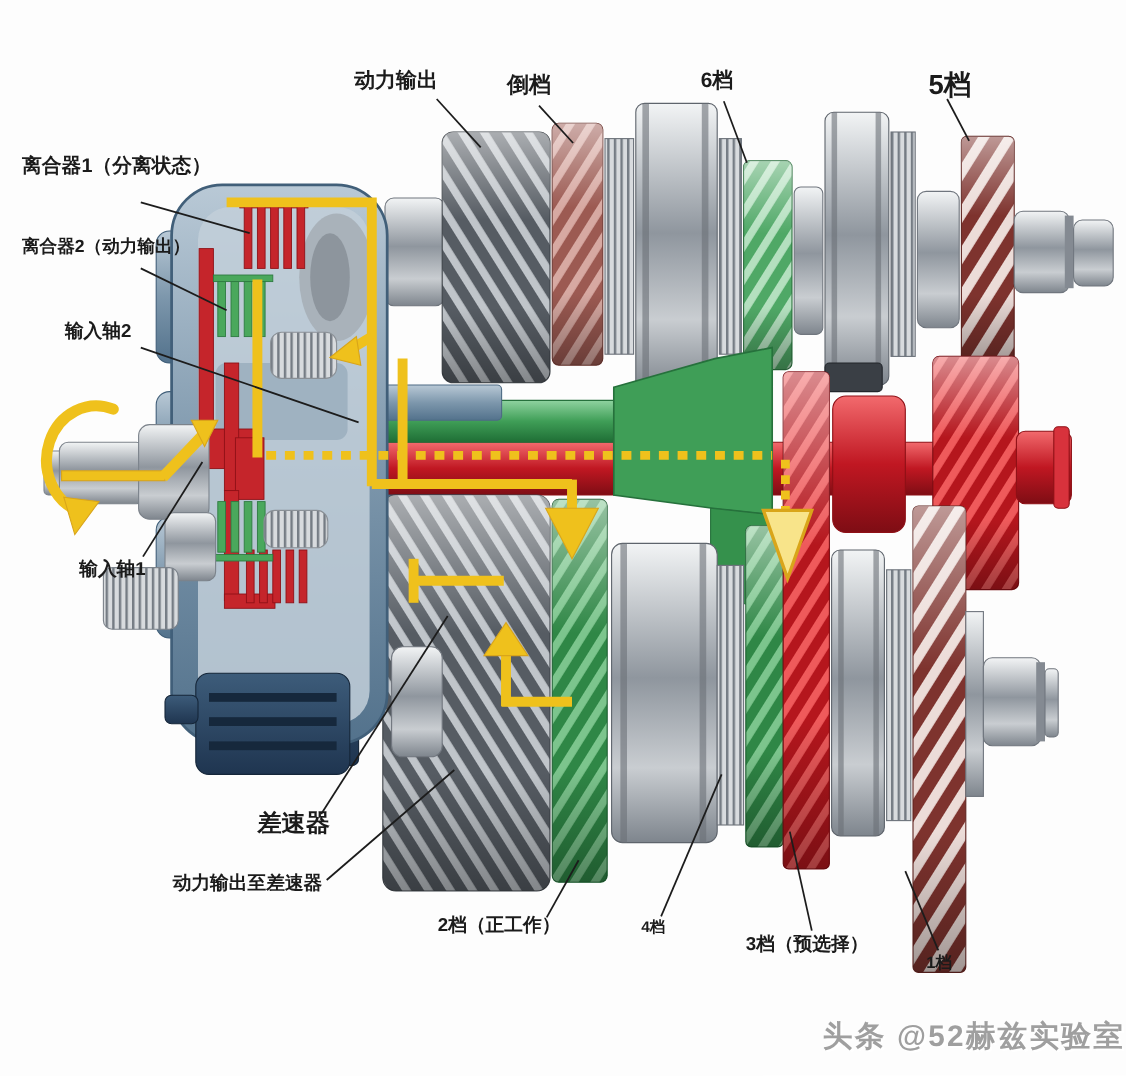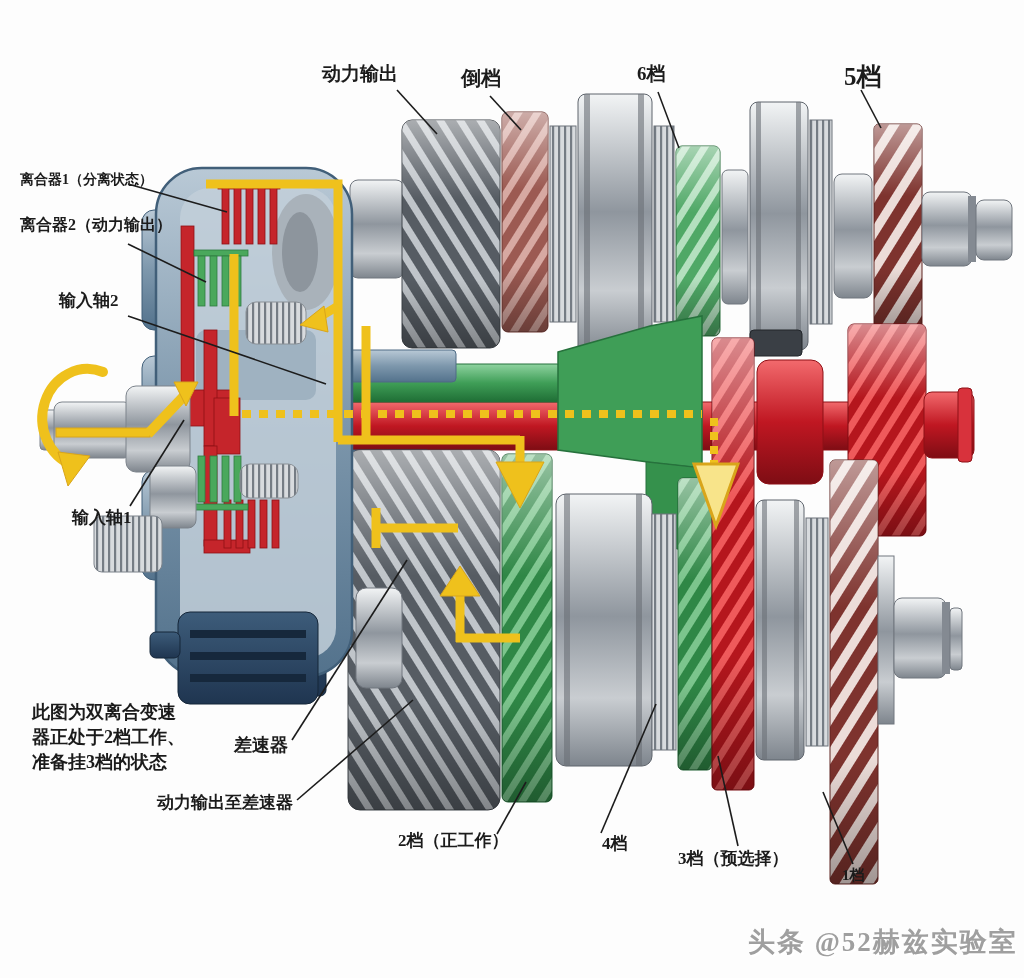--- a/index.html
+++ b/index.html
@@ -1,17 +1,17 @@
 <!DOCTYPE html>
 <html style="--flow-yellow: #efc11c; --clutch-red: #c5252b; --even-green: #3f9e57; --odd-red: #c01722; --housing-blue: #7d97ac; --steel-gray: #aab0b7; --title-olive: #7d8d3b; --watermark-gray: #9f9f9f; --label-black: #1b1b1b;"><head>
 <meta charset="utf-8">
 <style>
   html,body{margin:0;padding:0;background:#ffffff;}
   #stage{position:relative;width:1024px;height:978px;background:#fdfdfd;overflow:hidden;
-         font-family:Liberation Serif, serif;}
+         font-family:Liberation Sans, sans-serif;text-align:right;}
   svg{position:absolute;left:0;top:0;}
   .lbl{position:absolute;font-weight:bold;color:var(--label-black,#1b1b1b);white-space:nowrap;line-height:1.15;}
   .note{line-height:25px;}
   .title{position:absolute;font-weight:bold;color:var(--title-olive,#7d8d3b);letter-spacing:1px;}
   .watermark{position:absolute;font-weight:bold;color:var(--watermark-gray,#9f9f9f);
              text-shadow:2px 2px 0 #ffffff;letter-spacing:2px;}
   .yline{stroke:var(--flow-yellow,#efc11c);fill:none;}
   .yfill{fill:var(--flow-yellow,#efc11c);stroke:#d9a51a;stroke-width:1;}
   .leader{stroke:#1c1c1c;stroke-width:1.6;fill:none;}
 </style>
@@ -297,30 +297,25 @@
     <line x1="601" y1="833" x2="656" y2="704" class="leader"></line>
     <line x1="738" y1="846" x2="718" y2="756" class="leader"></line>
     <line x1="853" y1="864" x2="823" y2="792" class="leader"></line>
   </g>
 </svg>
 
 <div class="lbl" style="left:322px;top:63px;font-size:19px">动力输出</div>
 <div class="lbl" style="left:461px;top:67px;font-size:20px">倒档</div>
 <div class="lbl" style="left:637px;top:63px;font-size:19px">6档</div>
 <div class="lbl" style="left:844px;top:63px;font-size:25px">5档</div>
-<div class="lbl" style="left:20px;top:172px;font-size:14px">离合器1（分离状态）</div>
+<div class="lbl" style="left:20px;top:140px;font-size:18px">离合器1（分离状态）</div>
 <div class="lbl" style="left:20px;top:216px;font-size:16px">离合器2（动力输出）</div>
 <div class="lbl" style="left:59px;top:291px;font-size:17px">输入轴2</div>
 <div class="lbl" style="left:72px;top:508px;font-size:17px">输入轴1</div>
-<div class="lbl note" style="left:32px;top:700px;font-size:18px">
-  <div>此图为双离合变速</div>
-  <div>器正处于2档工作、</div>
-  <div>准备挂3档的状态</div>
-</div>
-<div class="lbl" style="left:234px;top:735px;font-size:18px">差速器</div>
+<div class="lbl" style="left:234px;top:735px;font-size:22px">差速器</div>
 <div class="lbl" style="left:157px;top:793px;font-size:17px">动力输出至差速器</div>
 <div class="lbl" style="left:398px;top:831px;font-size:17px">2档（正工作）</div>
-<div class="lbl" style="left:602px;top:834px;font-size:17px">4档</div>
+<div class="lbl" style="left:583px;top:834px;font-size:14px">4档</div>
 <div class="lbl" style="left:678px;top:849px;font-size:17px">3档（预选择）</div>
 <div class="lbl" style="left:842px;top:867px;font-size:15px">1档</div>
 
 <div class="watermark" style="left:748px;top:924px;font-size:27px">头条 @52赫兹实验室</div>
 </div>
 
 </body></html>

